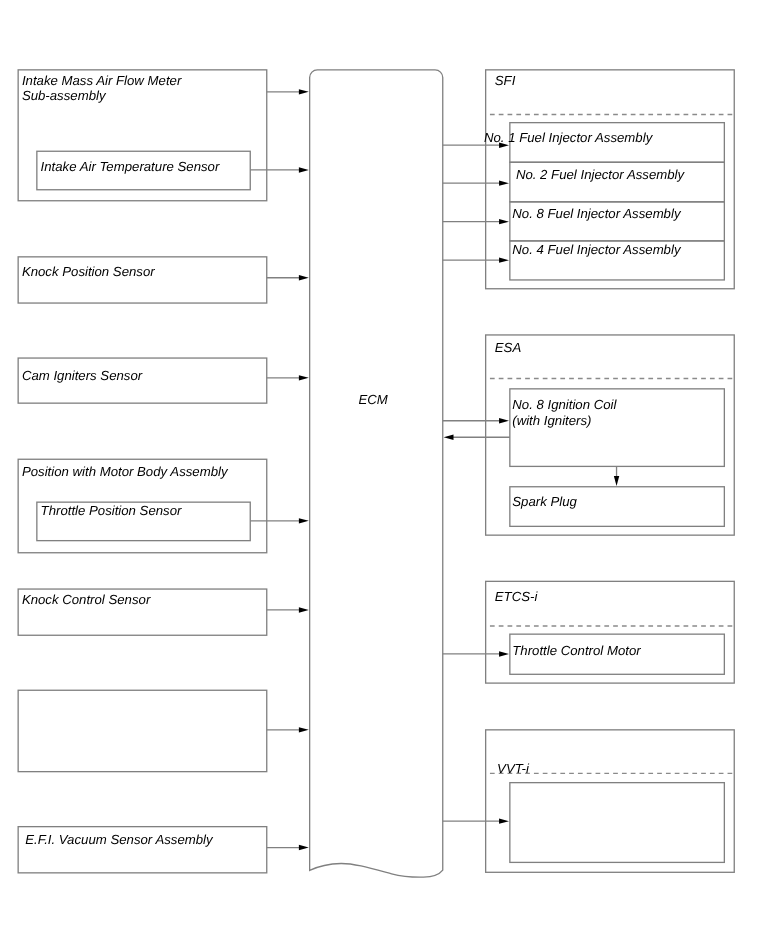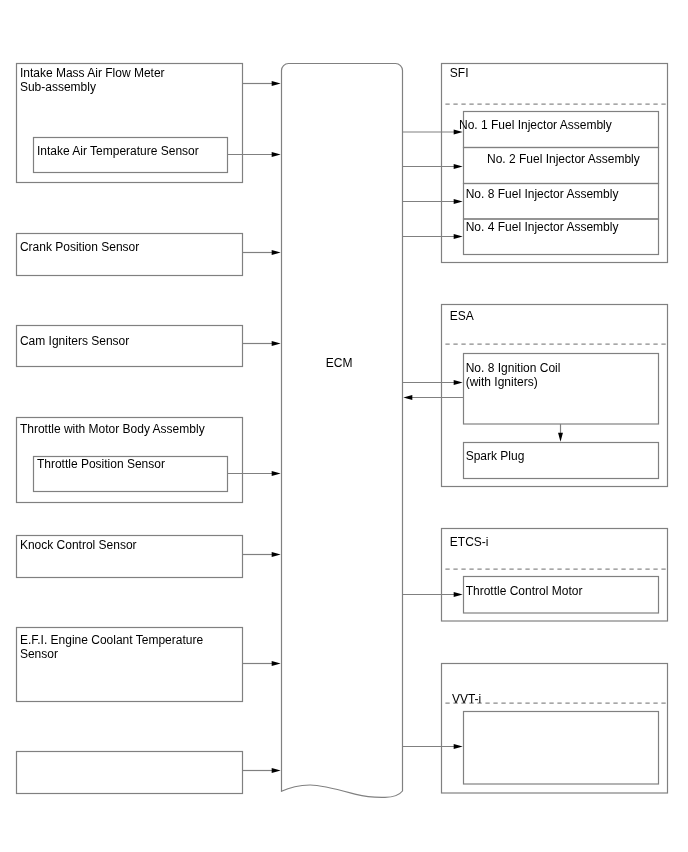--- a/index.html
+++ b/index.html
@@ -1,21 +1,21 @@
 <!DOCTYPE html>
 <html><head>
 <meta charset="utf-8">
 <title>Engine Control System Block Diagram</title>
 <style>
   html,body{margin:0;padding:0;background:#ffffff;}
   body{width:688px;height:852px;overflow:hidden;
        font-family:"Liberation Sans",sans-serif;}
   #diagram{position:absolute;left:0;top:0;width:688px;height:852px;display:block;}
   #text-layer{position:absolute;left:0;top:0;width:688px;height:852px;}
-  .lbl{position:absolute;font-size:12px;color:#000000;white-space:nowrap;}
+  .lbl{position:absolute;font-size:12px;color:#000000;white-space:nowrap;font-style:italic;}
   .lbl.ctr{transform:translateX(-50%);text-align:left;}
   .box{fill:none;stroke:#808080;stroke-width:1.2;}
   .conn{stroke:#808080;stroke-width:1.2;fill:none;}
   .arrowhead{fill:#000000;}
   .dash{stroke:#8a8a8a;stroke-width:1.2;stroke-dasharray:4.3 3.7;fill:none;}
 </style>
 </head>
 <body>
 
 <svg id="diagram" viewBox="0 0 688 852" xmlns="http://www.w3.org/2000/svg">
@@ -126,45 +126,44 @@
     <div>ECM</div>
   </div>
   <div class="lbl" style="left:19.9px;top:66px;line-height:14px">
     <div>Intake Mass Air Flow Meter</div>
     <div>Sub-assembly</div>
   </div>
   <div class="lbl" style="left:36.9px;top:144px;line-height:14px">
     <div>Intake Air Temperature Sensor</div>
   </div>
   <div class="lbl" style="left:19.9px;top:240px;line-height:14px">
-    <div>Crank Position Sensor</div>
+    <div>Knock Position Sensor</div>
   </div>
   <div class="lbl" style="left:19.9px;top:334px;line-height:14px">
     <div>Cam Igniters Sensor</div>
   </div>
   <div class="lbl" style="left:19.9px;top:422px;line-height:14px">
-    <div>Throttle with Motor Body Assembly</div>
+    <div>Position with Motor Body Assembly</div>
   </div>
   <div class="lbl" style="left:36.9px;top:457px;line-height:14px">
     <div>Throttle Position Sensor</div>
   </div>
   <div class="lbl" style="left:19.9px;top:538px;line-height:14px">
     <div>Knock Control Sensor</div>
   </div>
-  <div class="lbl" style="left:19.9px;top:633px;line-height:14px">
-    <div>E.F.I. Engine Coolant Temperature</div>
-    <div>Sensor</div>
+  <div class="lbl" style="left:23.0px;top:756px;line-height:14px">
+    <div>E.F.I. Vacuum Sensor Assembly</div>
   </div>
   <div class="lbl" style="left:449.8px;top:66px;line-height:14px">
     <div>SFI</div>
   </div>
-  <div class="lbl" style="left:459px;top:118px;line-height:14px">
+  <div class="lbl" style="left:440px;top:118px;line-height:14px">
     <div>No. 1 Fuel Injector Assembly</div>
   </div>
-  <div class="lbl" style="left:487px;top:152px;line-height:14px">
+  <div class="lbl" style="left:469px;top:152px;line-height:14px">
     <div>No. 2 Fuel Injector Assembly</div>
   </div>
   <div class="lbl" style="left:465.7px;top:187px;line-height:14px">
     <div>No. 8 Fuel Injector Assembly</div>
   </div>
   <div class="lbl" style="left:465.7px;top:220px;line-height:14px">
     <div>No. 4 Fuel Injector Assembly</div>
   </div>
   <div class="lbl" style="left:449.8px;top:308.5px;line-height:14px">
     <div>ESA</div>

